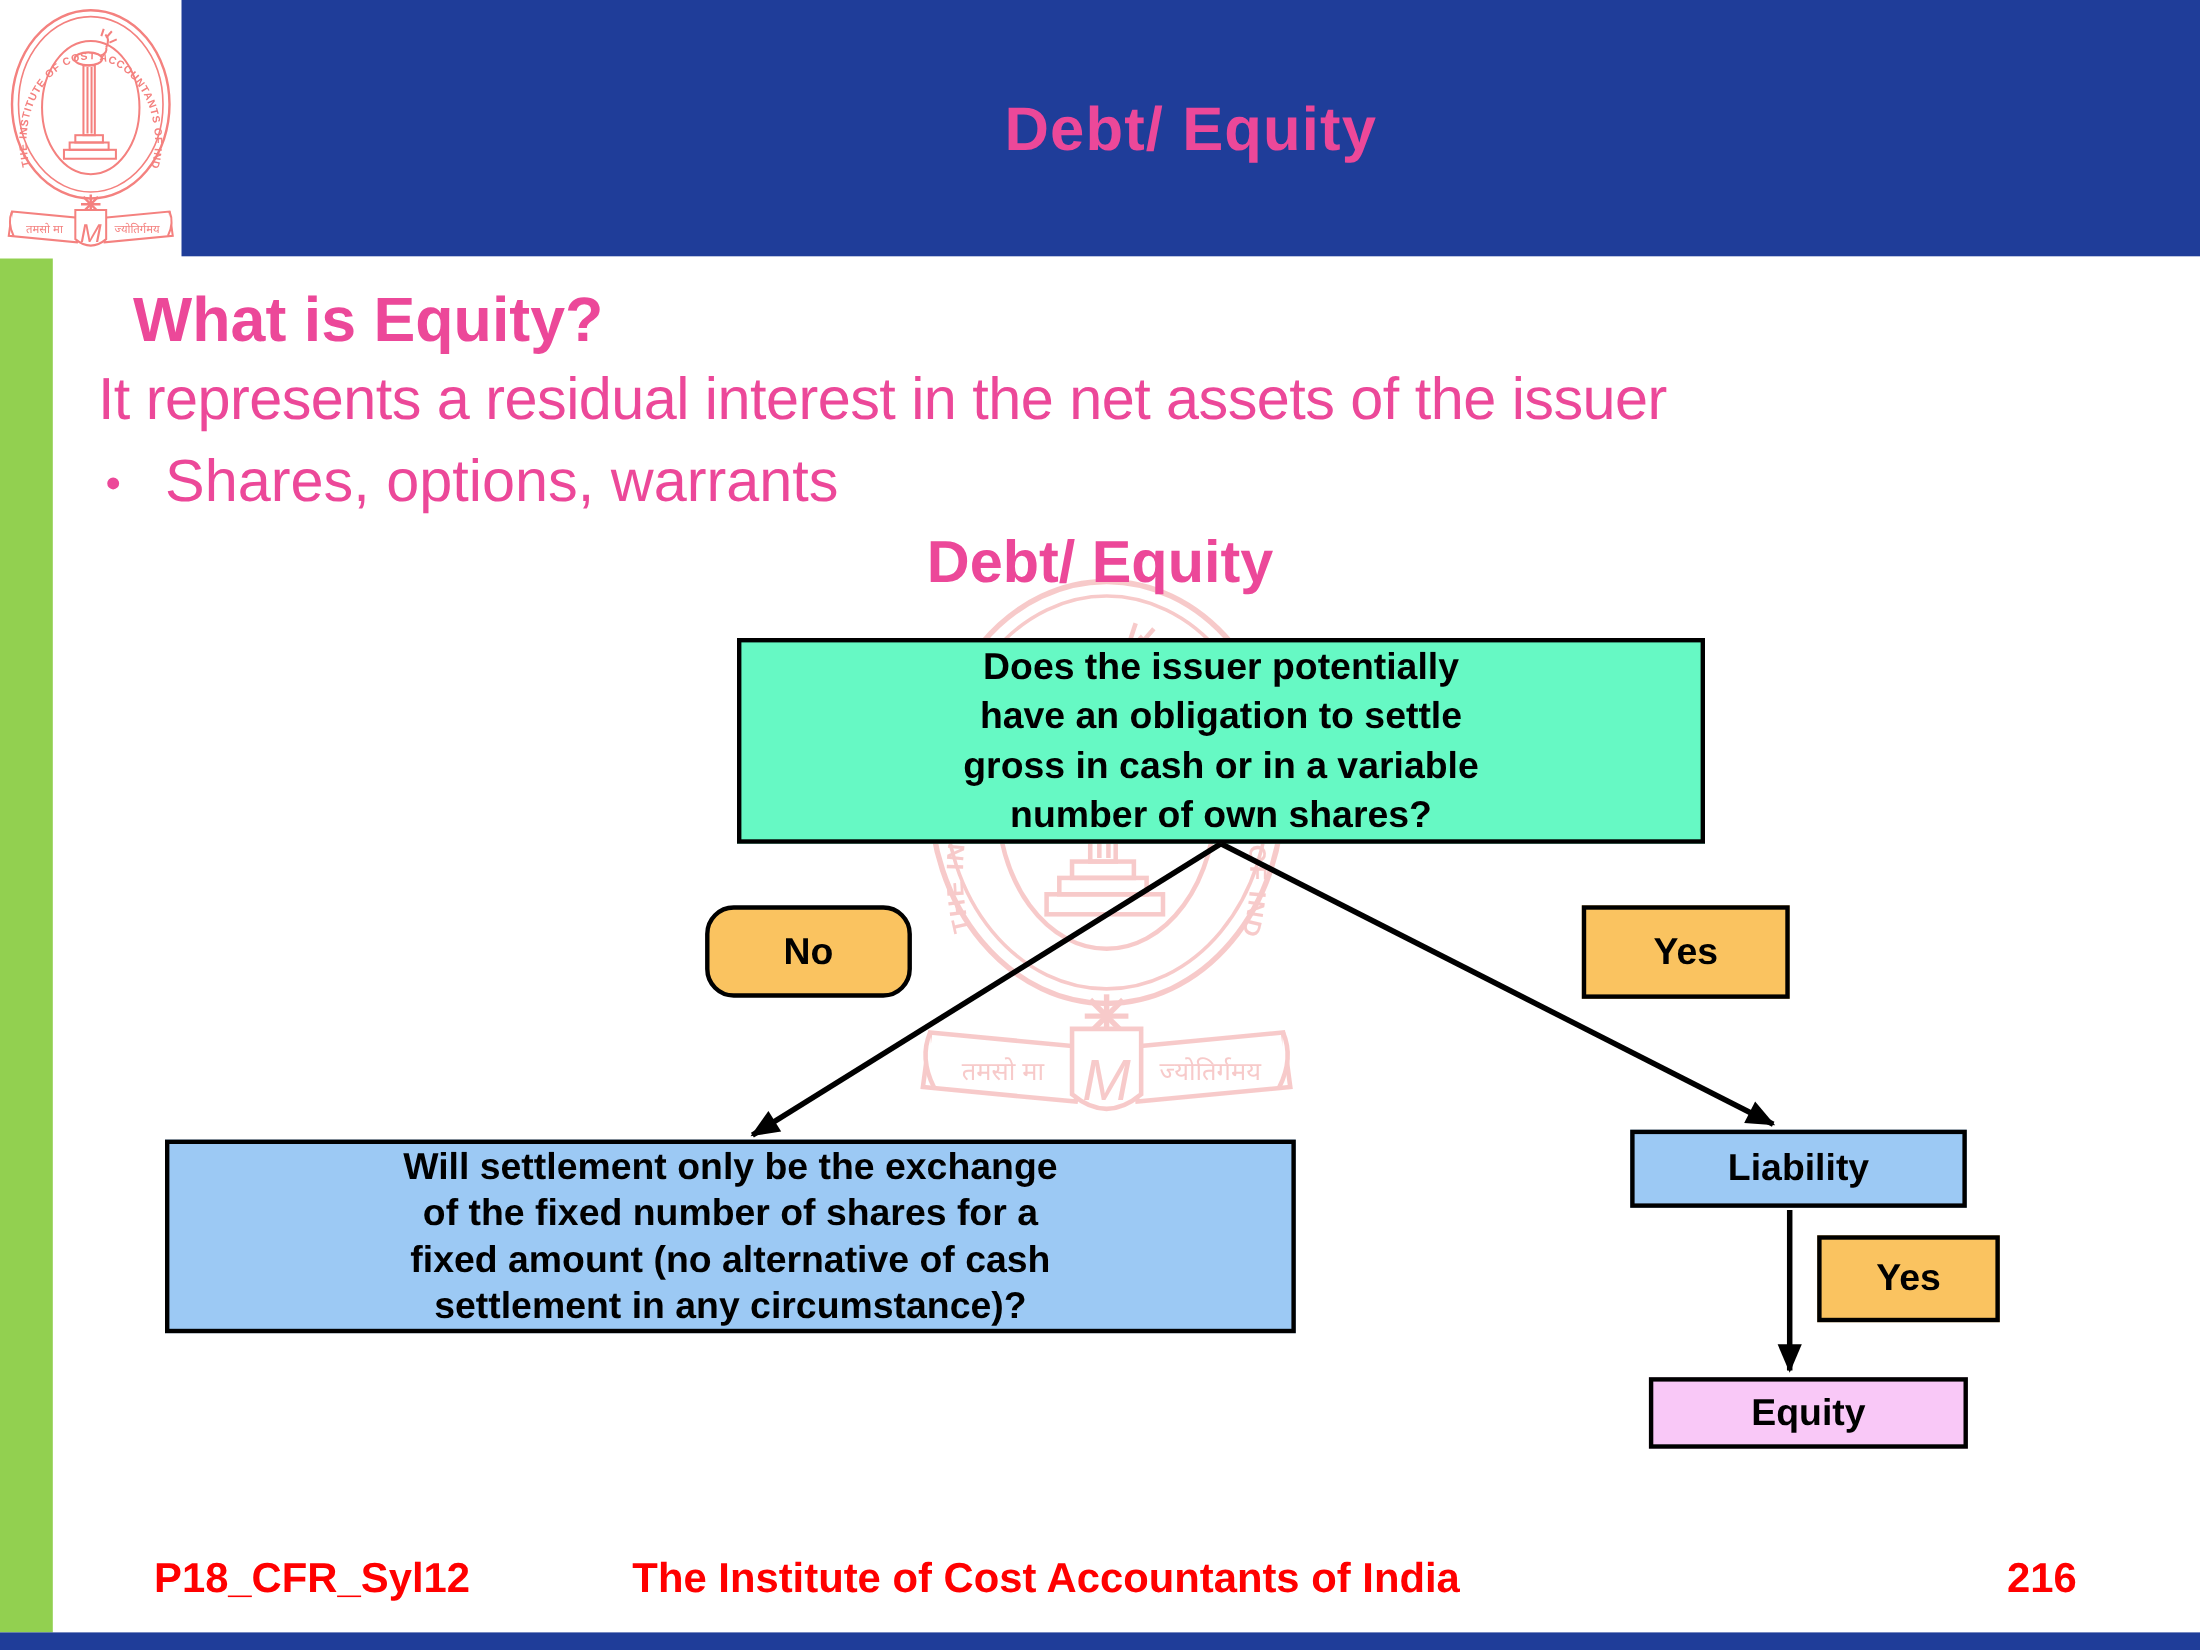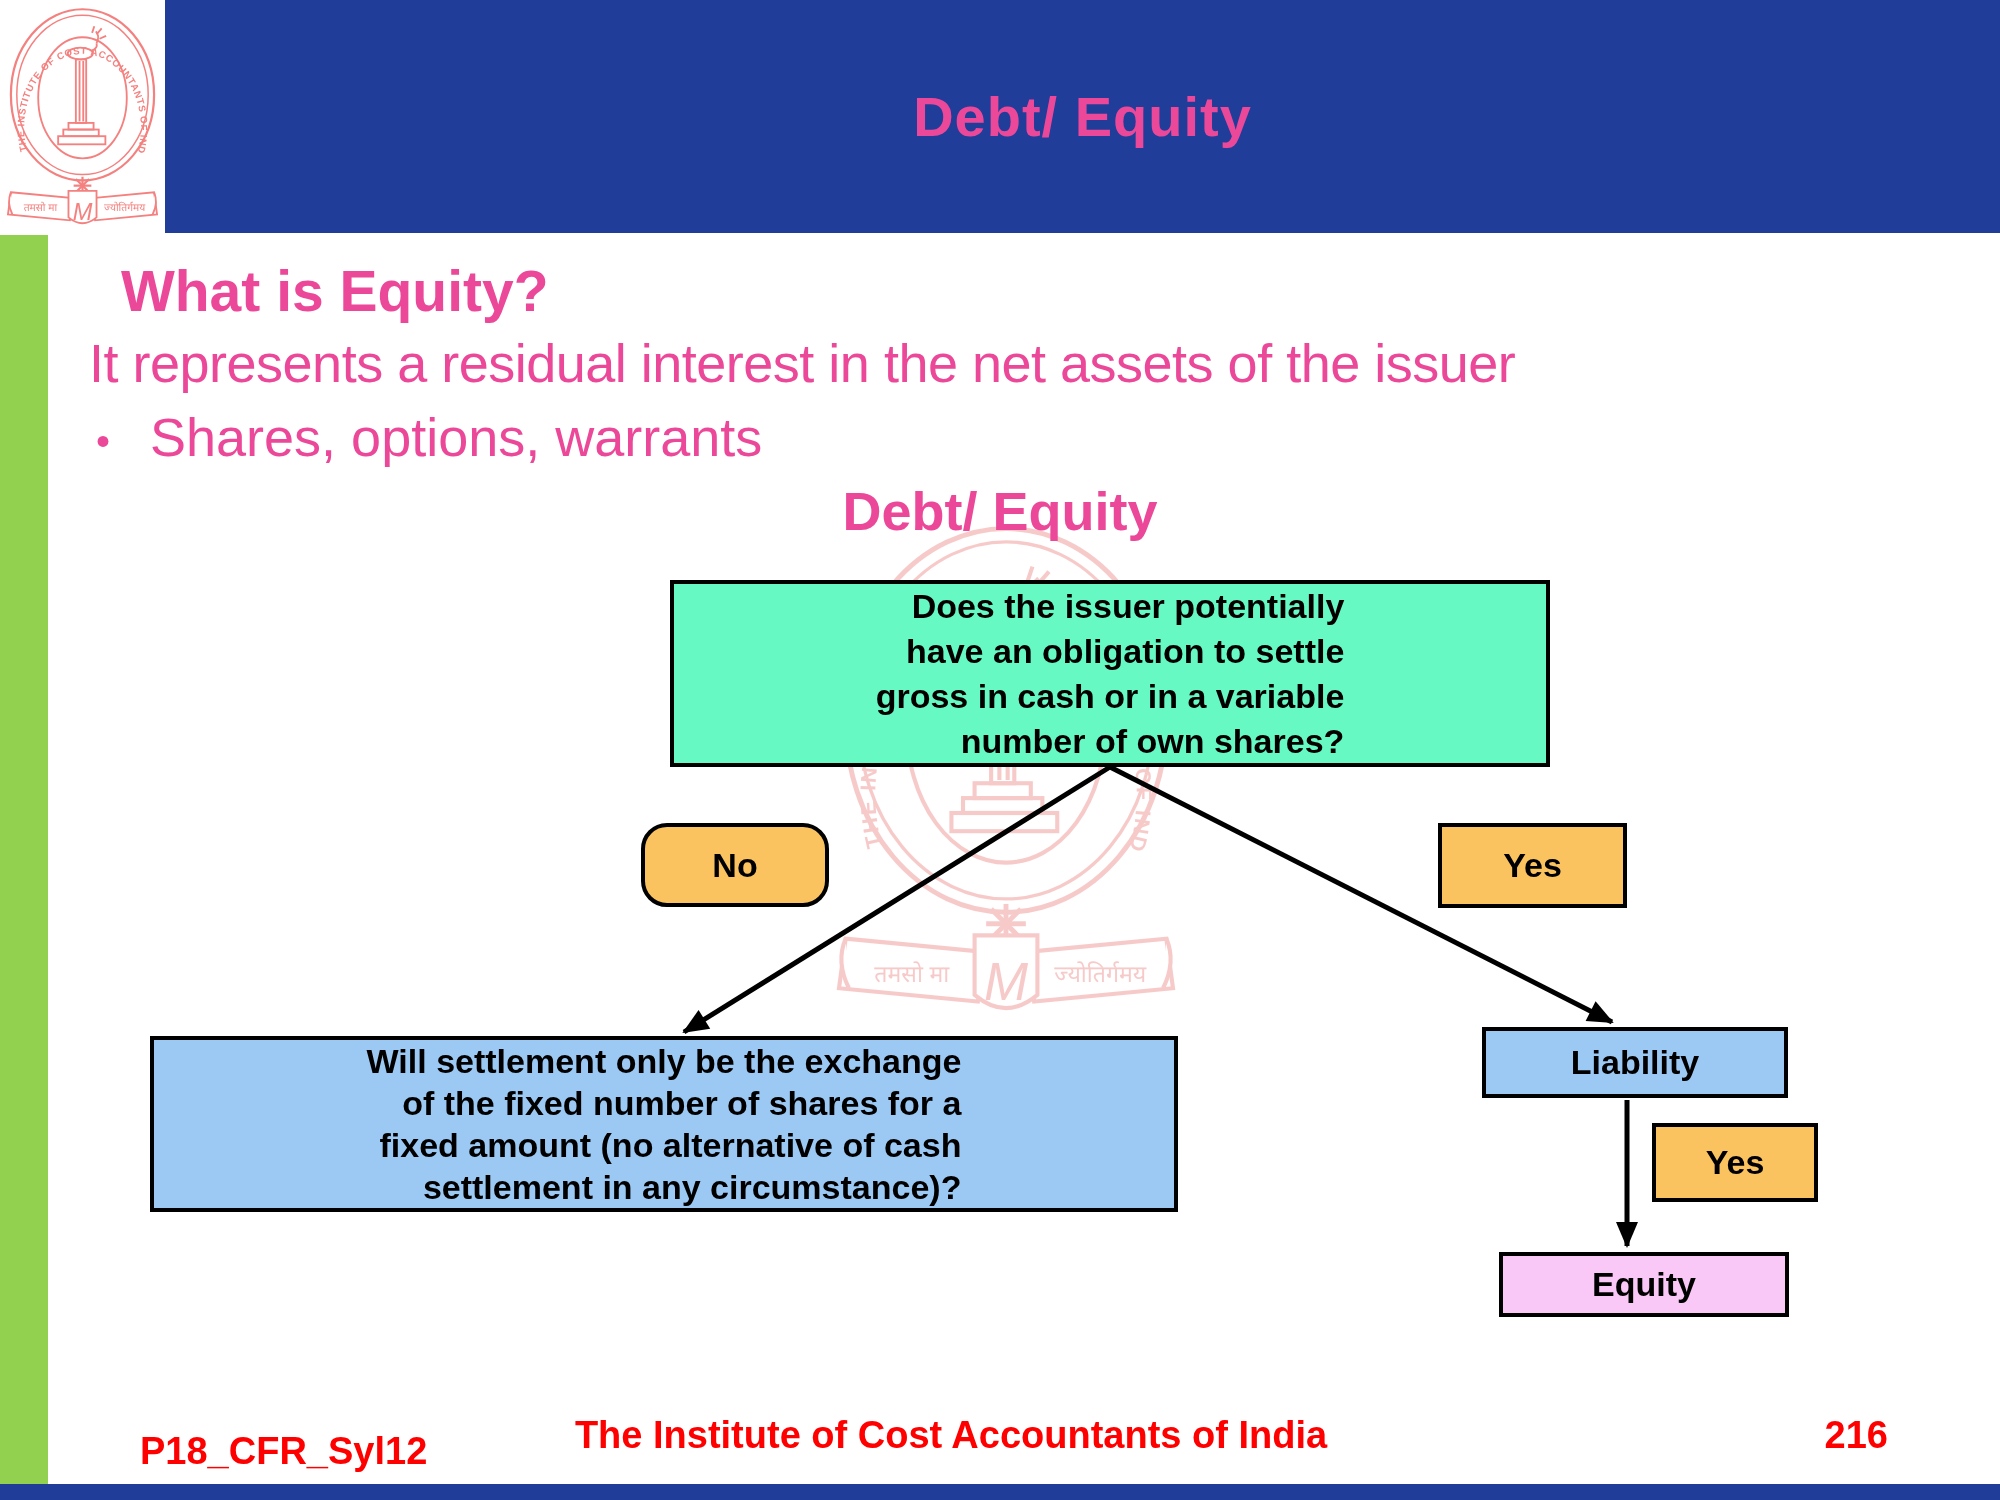--- a/index.html
+++ b/index.html
@@ -23,35 +23,35 @@
   .what-heading{left:89px;top:258px;font-size:57px;font-weight:bold;margin-left:32px;}
   .intro-line{left:89px;top:332px;font-size:54px;font-weight:normal;letter-spacing:-0.5px;}
   .bullet-row{left:96px;top:406px;font-size:54px;}
   .bullet-glyph{display:inline-block;font-size:40px;vertical-align:middle;margin-right:40px;}
   .diagram-title{left:0;width:2000px;top:480px;text-align:center;font-size:54px;font-weight:bold;}
   
   .watermark{position:absolute;left:822px;top:522px;width:368px;height:496px;opacity:0.55;color:var(--watermark_salmon);z-index:1;}
   
   .fc-box{
     position:absolute;box-sizing:border-box;border:4px solid var(--box_border);
-    display:flex;align-items:center;justify-content:center;text-align:right;
+    display:flex;align-items:center;justify-content:center;text-align:center;
     font-weight:bold;color:#000;z-index:3;white-space:pre-line;
   }
   .fc-question1{left:670px;top:580px;width:880px;height:187px;background:var(--question_green);font-size:34px;line-height:45px;}
   .fc-no{left:641px;top:823px;width:188px;height:84px;background:var(--answer_orange);font-size:34px;border-radius:26px;}
   .fc-yes1{left:1438px;top:823px;width:189px;height:85px;background:var(--answer_orange);font-size:34px;}
   .fc-question2{left:150px;top:1036px;width:1028px;height:176px;background:var(--result_blue);font-size:34px;line-height:42px;}
   .fc-liability{left:1482px;top:1027px;width:306px;height:71px;background:var(--result_blue);font-size:34px;}
   .fc-yes2{left:1652px;top:1123px;width:166px;height:79px;background:var(--answer_orange);font-size:34px;}
   .fc-equity{left:1499px;top:1252px;width:290px;height:65px;background:var(--equity_pink);font-size:34px;}
   .arrow-layer{position:absolute;left:0;top:0;width:2000px;height:1500px;z-index:4;pointer-events:none;}
   
   .footer{position:absolute;left:0;top:1414px;width:2000px;height:46px;z-index:3;
     color:var(--footer_red);font-size:38px;font-weight:bold;}
-  .footer-left{position:absolute;left:140px;top:16px;}
+  .footer-left{position:absolute;left:140px;top:0;}
   .footer-center{position:absolute;left:951px;top:0;transform:translateX(-50%);white-space:nowrap;}
   .footer-right{position:absolute;right:112px;top:0;}
 </style>
 </head>
 <body>
 
 <svg width="0" height="0" style="position:absolute" aria-hidden="true">
   <defs>
     <symbol id="icai-emblem" viewBox="0 0 210 300">
       <g fill="none" stroke="currentColor">

